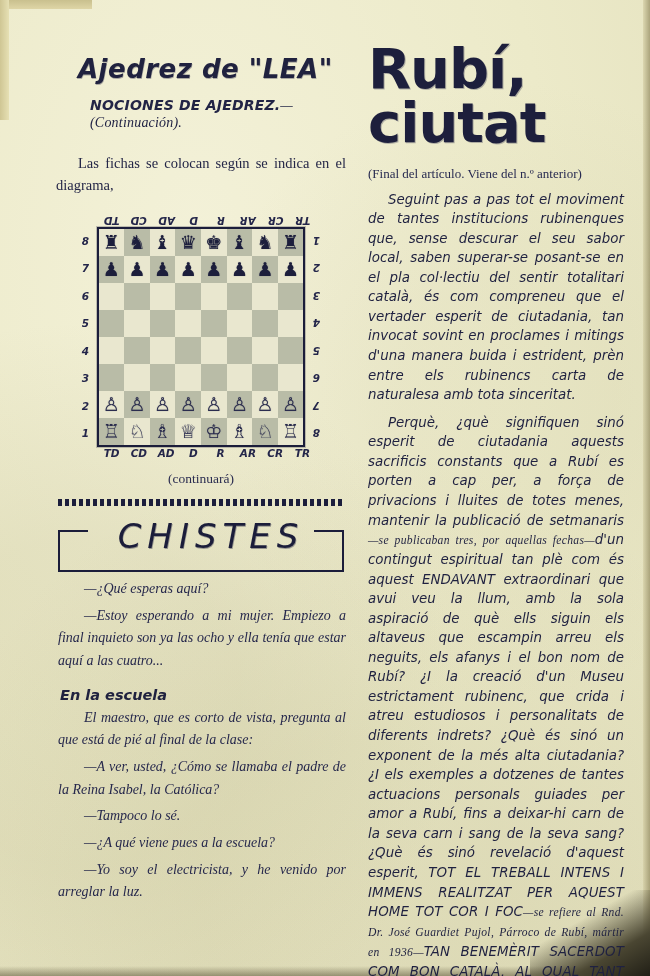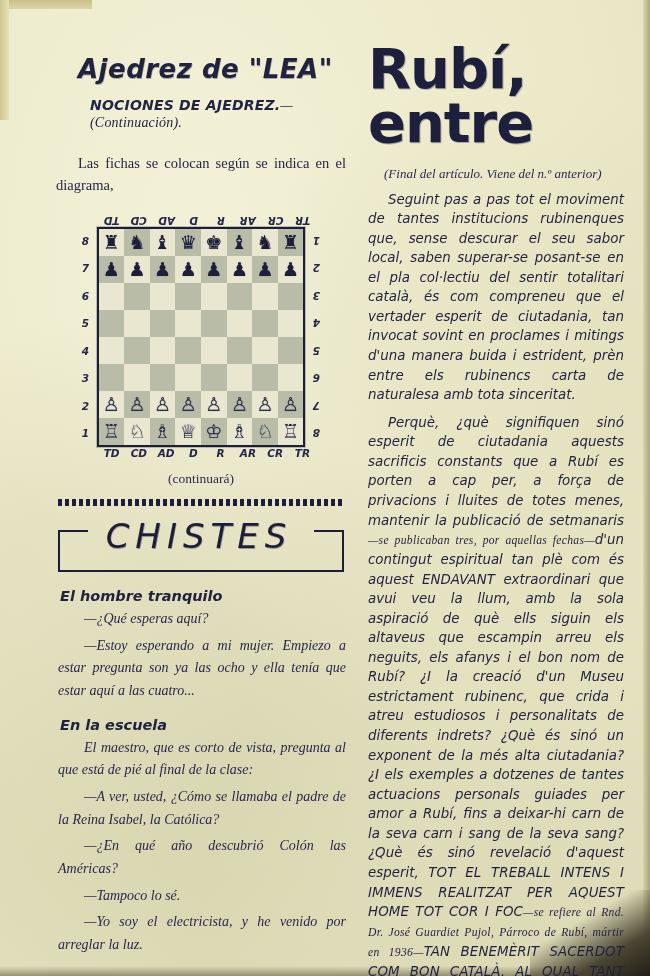--- a/index.html
+++ b/index.html
@@ -117,21 +117,21 @@
     position:absolute;left:0;top:14px;width:282px;height:40px;
     border:2.5px solid #1b1d3a;border-top:none;
   }
   #chistes-banner .frame:before,
   #chistes-banner .frame:after{
     content:"";position:absolute;top:0;width:28px;height:2.5px;background:#1b1d3a;
   }
   #chistes-banner .frame:before{left:0;}
   #chistes-banner .frame:after{right:0;}
   #chistes-word{
-    position:absolute;left:0;top:0;width:282px;text-align:center;
+    position:absolute;left:12px;top:0;width:282px;text-align:center;
     font-family:"DejaVu Sans",sans-serif;font-style:italic;
     font-size:34px;letter-spacing:6px;color:#1b1d3a;
     text-shadow:.6px .6px 0 rgba(30,30,60,.4);
   }
 
   
   .joke-title{
     font-family:"DejaVu Sans",sans-serif;font-weight:bold;font-style:italic;
     font-size:14.5px;color:#20223f;margin:14px 0 2px 4px;
   }
@@ -143,22 +143,22 @@
   .joke-p.ind{text-indent:26px;}
 
   
   #rub-title{
     font-family:"DejaVu Sans",sans-serif;
     font-size:56px;line-height:.96;color:#1d1f3c;
     margin:42px 0 16px 0;letter-spacing:-1px;
     text-shadow:1px 1px 0 rgba(35,35,70,.3);
   }
   #rub-sub{
-    font-family:"Liberation Serif",serif;font-style:italic;
-    font-size:13px;color:#272a50;margin:8px 0 0 16px;
+    font-family:"Liberation Serif",serif;
+    font-size:13px;color:#272a50;margin:8px 0 0 0;
   }
   .art-p{
     font-family:"DejaVu Sans",sans-serif;font-style:italic;
     font-size:13.4px;line-height:1.46;color:#1f2140;
     text-align:justify;margin:8px 0 0 0;
     -webkit-hyphens:none;hyphens:none;
   }
   .art-p.ind{text-indent:20px;}
   .ins{ 
     font-family:Liberation Serif, serif;font-style:italic;
@@ -365,38 +365,37 @@
     <div class="continuara">(continuará)</div>
 
     <div class="dot-rule"></div>
 
     <div id="chistes-banner">
       <div class="frame"></div>
       <div id="chistes-word">CHISTES</div>
     </div>
 
     <div id="jokes">
-        <div class="joke-title">El hombre tranquilo</div>
         <p class="joke-p ind">—¿Qué esperas aquí?</p>
-        <p class="joke-p ind">—Estoy esperando a mi mujer. Empiezo a estar pregunta son ya las ocho y ella tenía que estar aquí a las cuatro...</p>
+        <p class="joke-p ind">—Estoy esperando a mi mujer. Empiezo a final inquieto son ya las ocho y ella tenía que estar aquí a las cuatro...</p>
         <div class="joke-title">En la escuela</div>
         <p class="joke-p ind">El maestro, que es corto de vista, pregunta al que está de pié al final de la clase:</p>
         <p class="joke-p ind">—A ver, usted, ¿Cómo se llamaba el padre de la Reina Isabel, la Católica?</p>
-        <p class="joke-p ind">—¿En qué año descubrió Colón las Américas?</p>
         <p class="joke-p ind">—Tampoco lo sé.</p>
+        <p class="joke-p ind">—¿A qué viene pues a la escuela?</p>
         <p class="joke-p ind">—Yo soy el electricista, y he venido por arreglar la luz.</p>
       </div>
 
   </div>
 
   <div class="col" id="col-right">
 
     <h1 id="rub-title">
       <span>Rubí,</span><br>
-      <span>entre</span>
+      <span>ciutat</span>
     </h1>
 
     <div id="rub-sub">(Final del artículo. Viene del n.º anterior)</div>
 
     <p class="art-p ind">Seguint pas a pas tot el moviment de tantes institucions rubinenques que, sense descurar el seu sabor local, saben superar-se posant-se en el pla col·lectiu del sentir totalitari català, és com compreneu que el vertader esperit de ciutadania, tan invocat sovint en proclames i mitings d'una manera buida i estrident, prèn entre els rubinencs carta de naturalesa amb tota sinceritat.</p>
 
     <p class="art-p ind"><span>Perquè, ¿què signifiquen sinó esperit de ciutadania aquests sacrificis constants que a Rubí es porten a cap per, a força de privacions i lluites de totes menes, mantenir la publicació de setmanaris</span><span class="ins">—se publicaban tres, por aquellas fechas—</span><span>d'un contingut espiritual tan plè com és aquest ENDAVANT extraordinari que avui veu la llum, amb la sola aspiració de què ells siguin els altaveus que escampin arreu els neguits, els afanys i el bon nom de Rubí? ¿I la creació d'un Museu estrictament rubinenc, que crida i atreu estudiosos i personalitats de diferents indrets? ¿Què és sinó un exponent de la més alta ciutadania? ¿I els exemples a dotzenes de tantes actuacions personals guiades per amor a Rubí, fins a deixar-hi carn de la seva carn i sang de la seva sang? ¿Què és sinó revelació d'aquest esperit,</span> <span class="caps">TOT EL TREBALL INTENS I IMMENS REALITZAT PER AQUEST HOME TOT COR I FOC</span><span class="ins">—se refiere al Rnd. Dr. José Guardiet Pujol, Párroco de Rubí, mártir en 1936—</span><span class="caps">TAN BENEMÈRIT SACERDOT COM BON CATALÀ, AL QUAL TANT ESCÀURIA ANOMENAR PRIMER CIUTADÀ DE RUBÍ, SENSE ALTRE PREMI EN AQUESTA VIDA QUE VEURE'S MALALT I MINAT PER EXCÉS D'APOSTOLAT RELIGIÓS, PATRIÒTIC I SOCIAL?</span></p>
 
   </div>
 </div>

